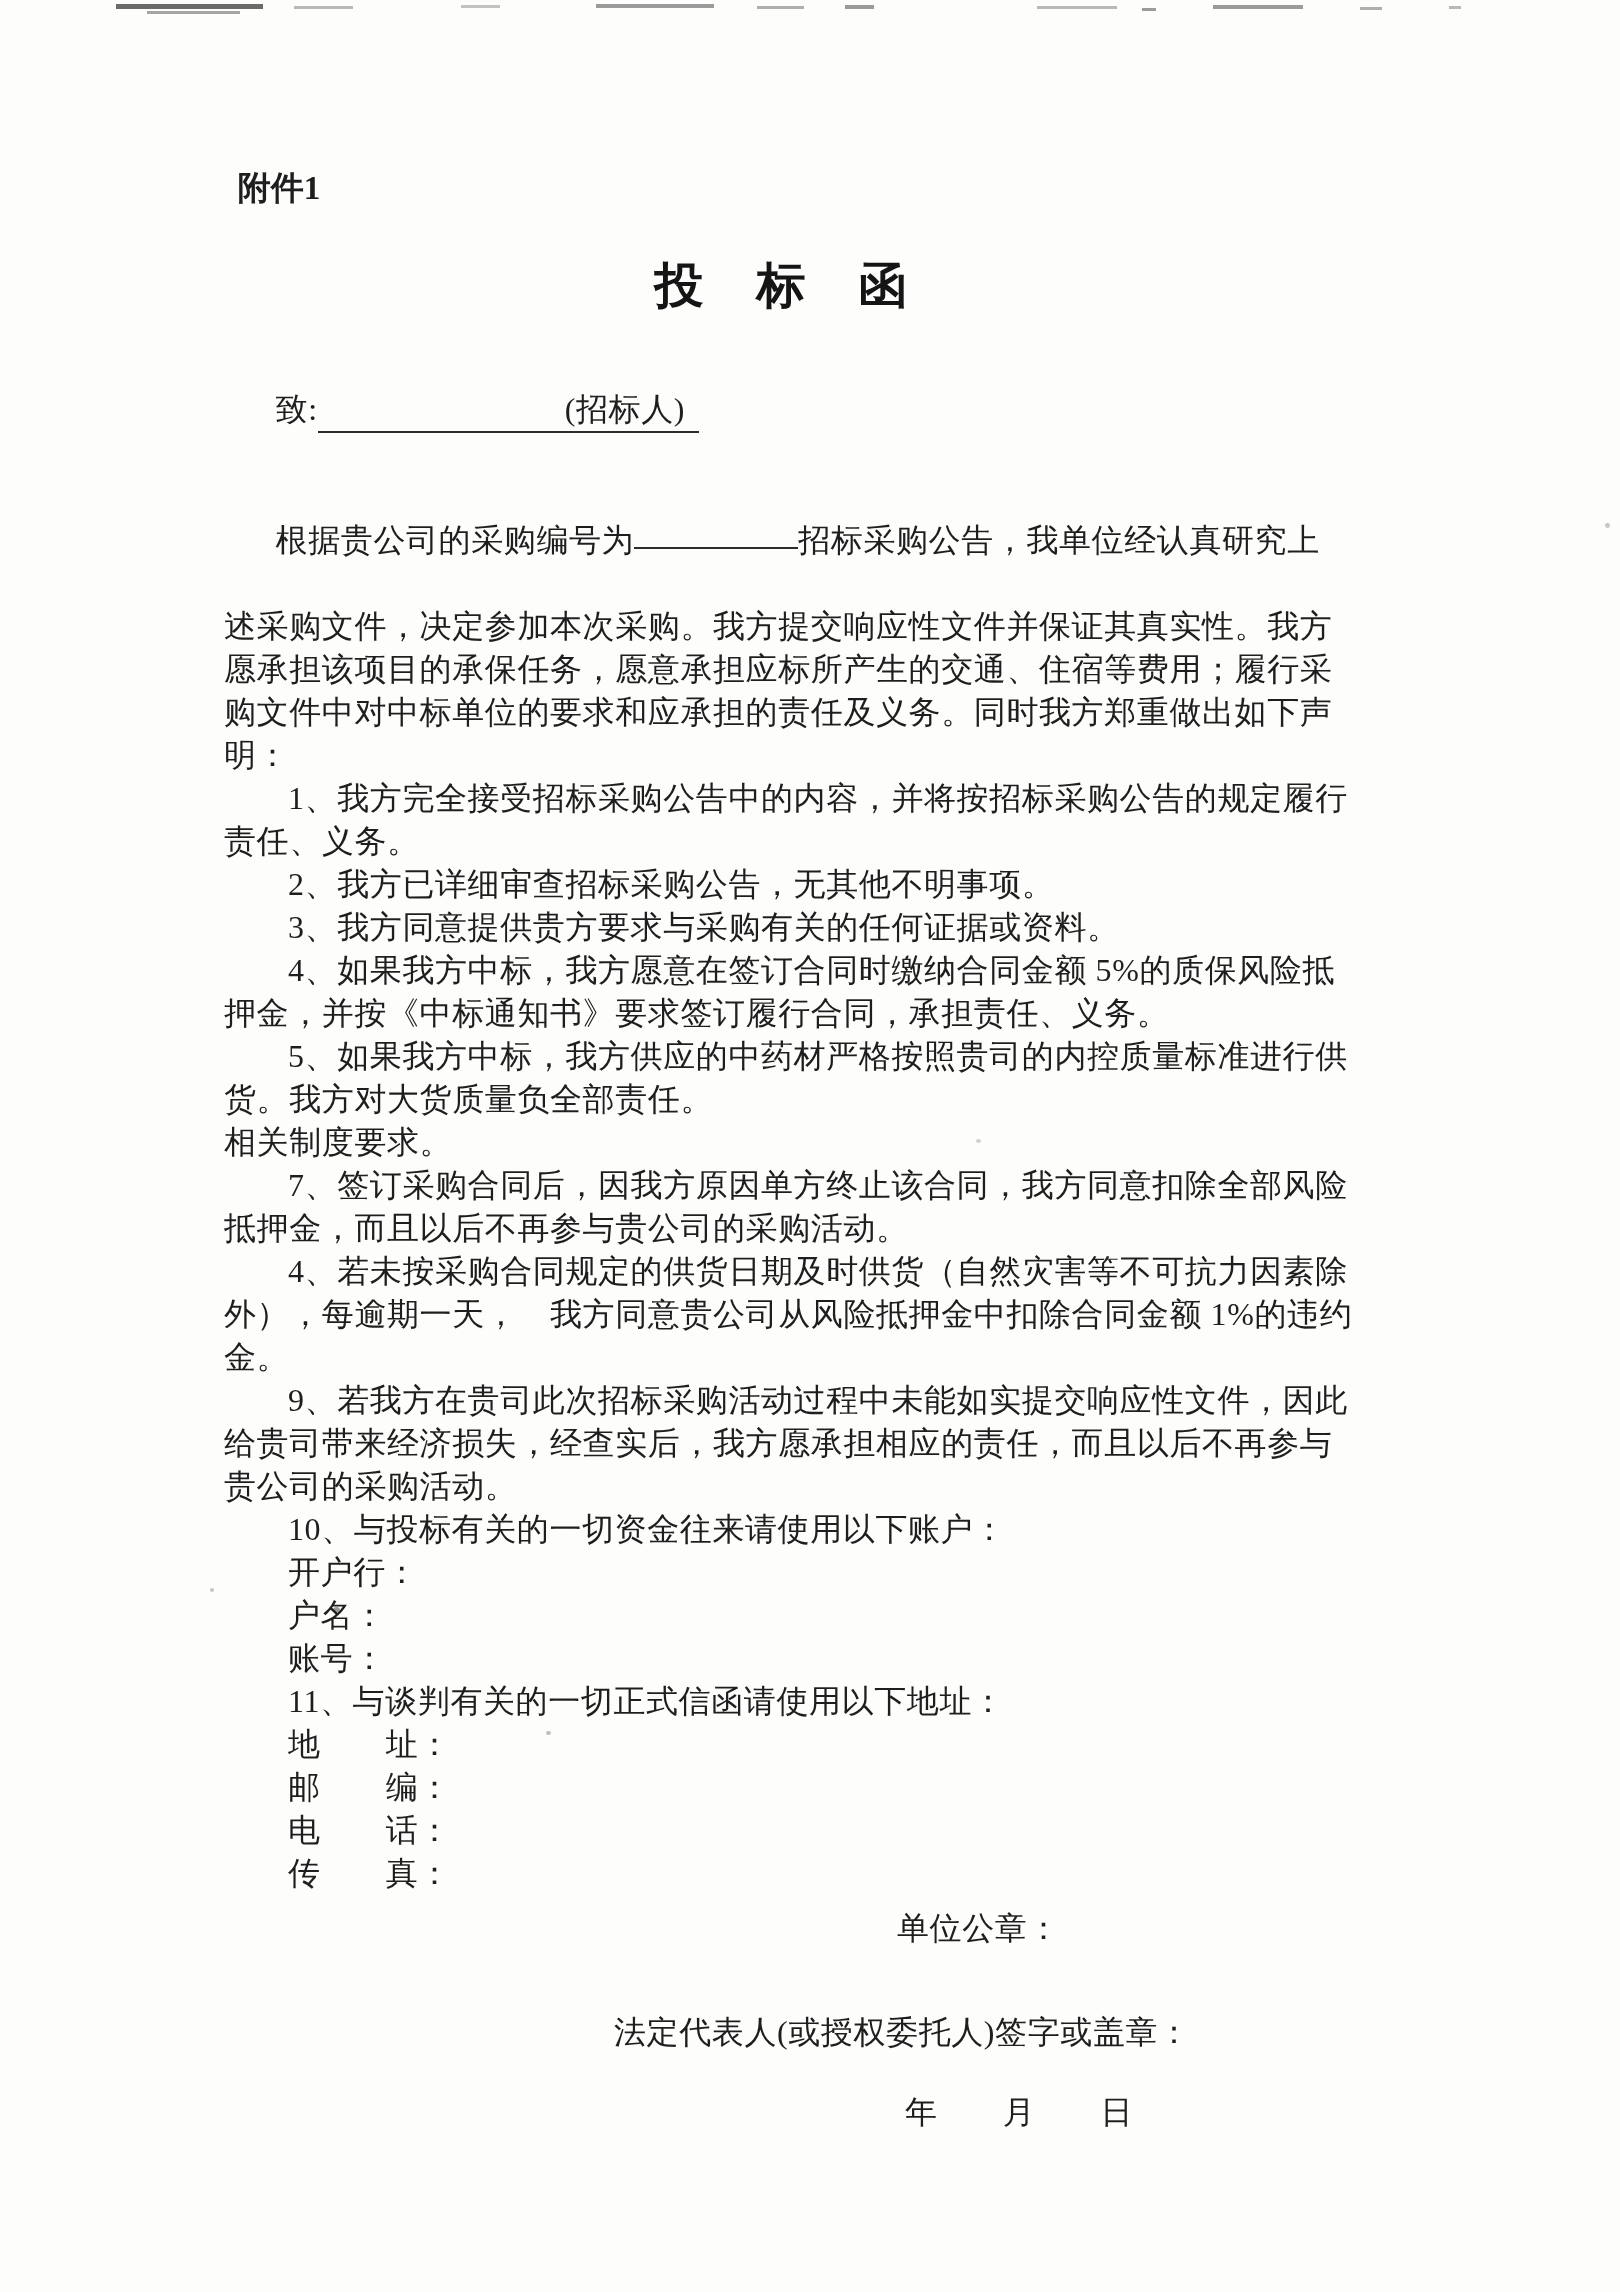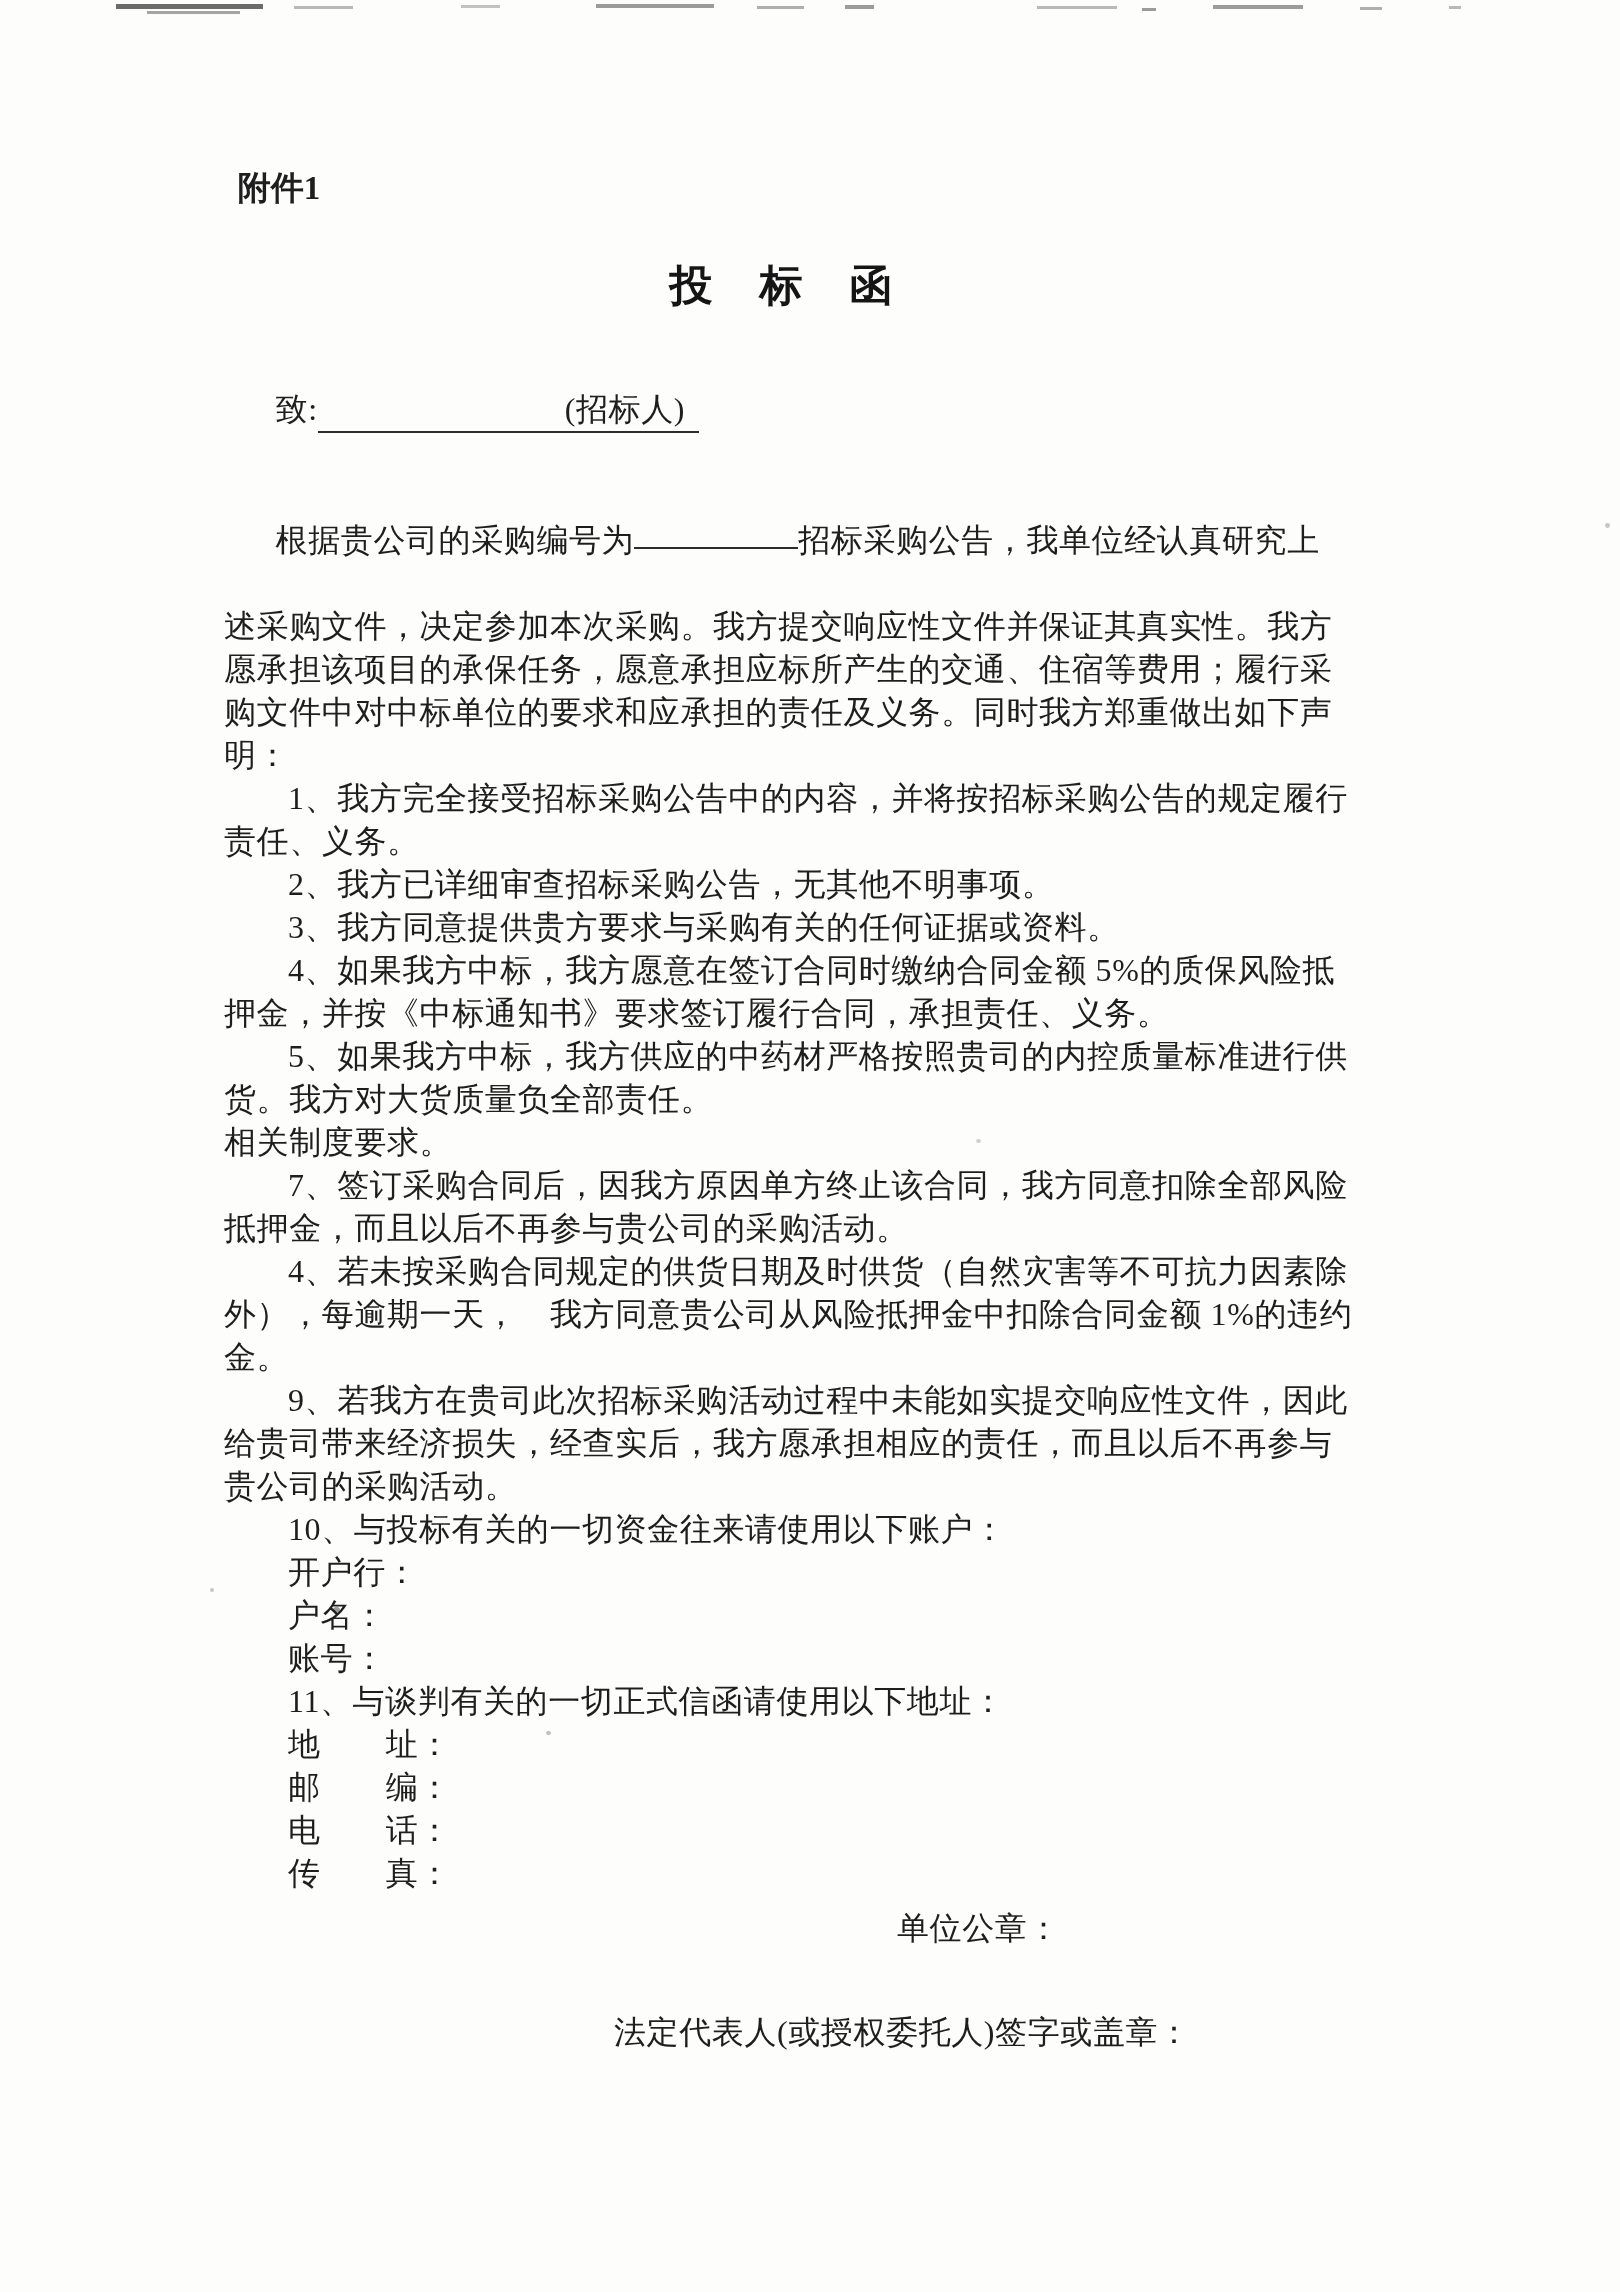--- a/index.html
+++ b/index.html
@@ -24,21 +24,21 @@
     white-space:pre;
   }
   .attachment {
     font-size:33px;
     line-height:43px;
     padding-left:13.7px;
     font-weight:bold;
   }
   .title {
     margin-top:47px;
-    font-size:43px;
+    font-size:49px;
     line-height:57px;
     font-weight:bold;
     text-align:center;
     letter-spacing:2px;
     color:#151515;
   }
   .salutation { margin-top:31px; }
   .underlined {
     display:inline-block;
     border-bottom:2.9px solid #2c2c2c;
@@ -145,16 +145,17 @@
         <div class="line" style="text-indent: 2em;">地　　址：</div>
         <div class="line" style="text-indent: 2em;">邮　　编：</div>
         <div class="line" style="text-indent: 2em;">电　　话：</div>
         <div class="line" style="text-indent: 2em;">传　　真：</div>
       </div>
 
     <div class="line seal-line">单位公章：</div>
 
     <div class="line sig-line">法定代表人(或授权委托人)签字或盖章：</div>
 
+    <div class="line date-line">年　　月　　日</div>
 
   </div>
 </div>
 
 
 </body></html>

